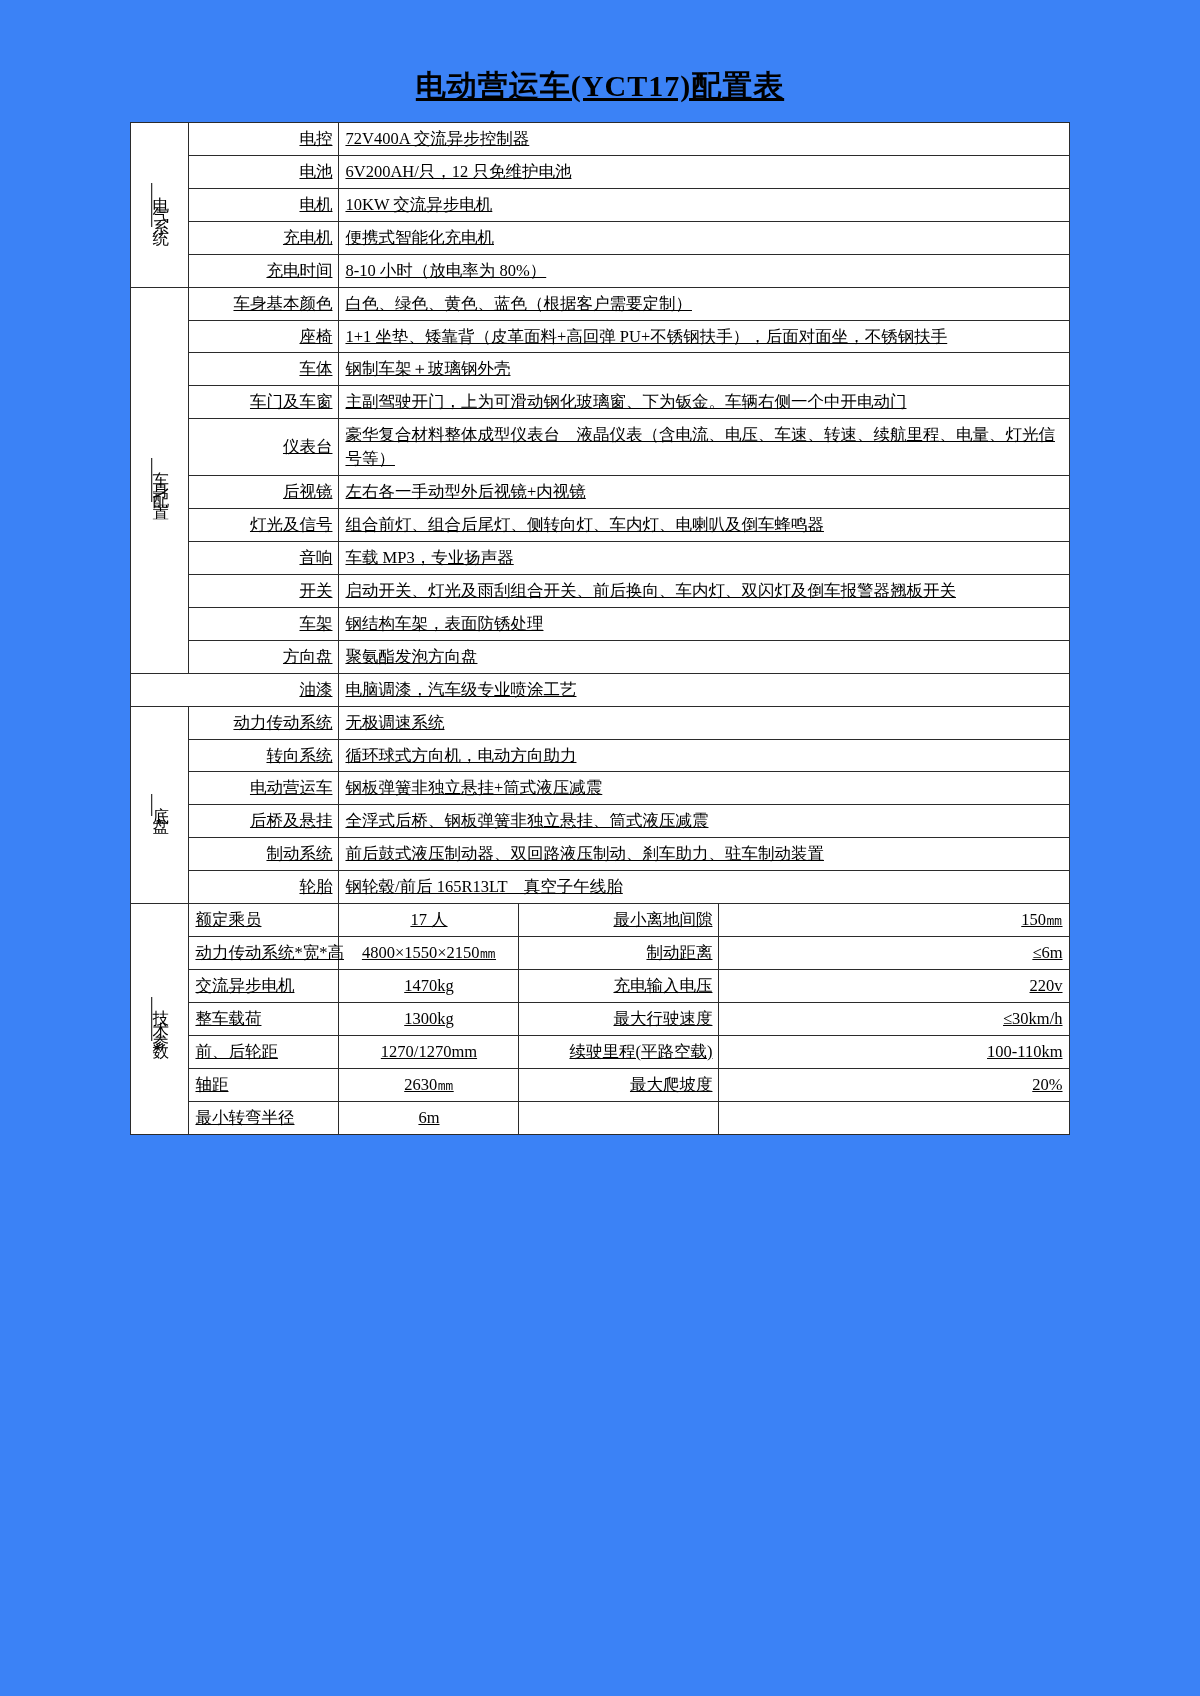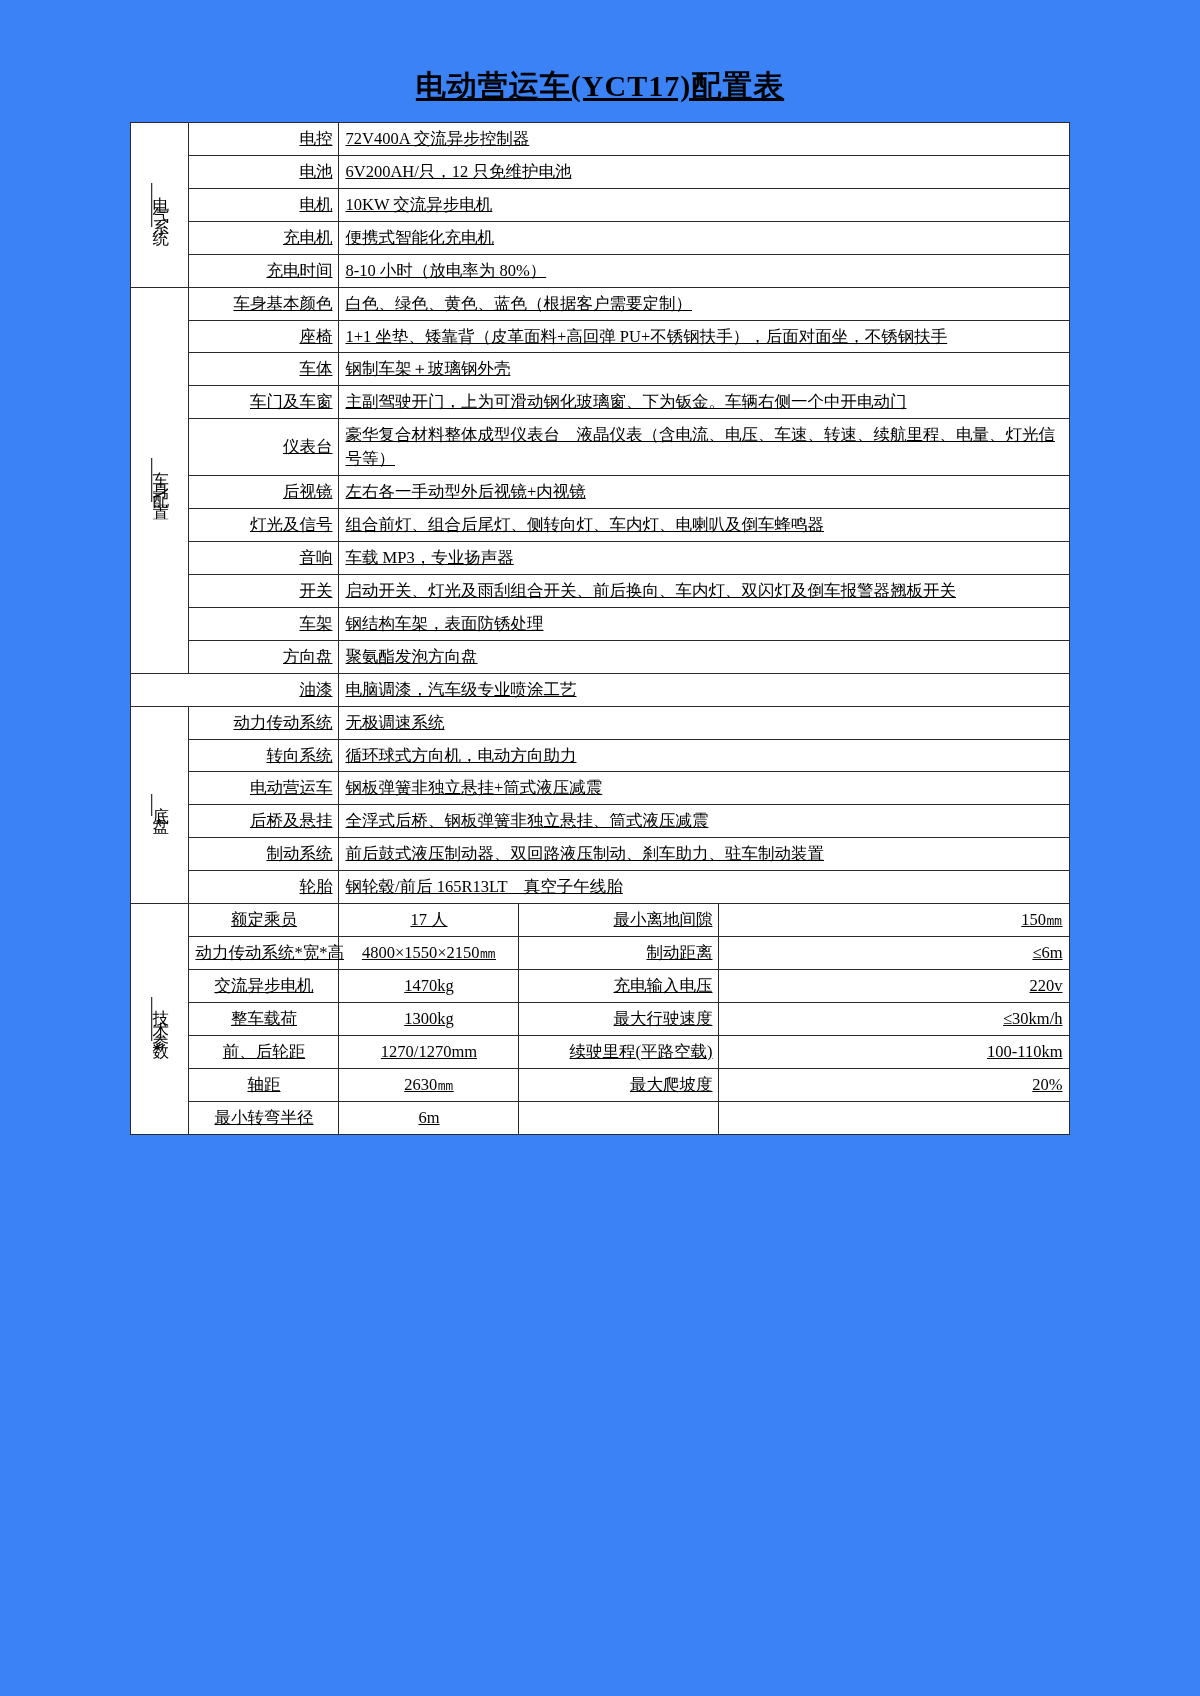--- a/index.html
+++ b/index.html
@@ -73,21 +73,21 @@
     text-align: left;
     padding-left: 10px;
     margin-left: 32px;
   }
   td.wide-label {
     text-align: right;
   }
   
   td.tp-label {
     width: 150px;
-    text-align: center;
+    text-align: left;
     white-space: nowrap;
   }
   td.tp-value {
     width: 180px;
     text-align: center;
     white-space: nowrap;
   }
   td.tp-label2 {
     width: 200px;
     text-align: right;

